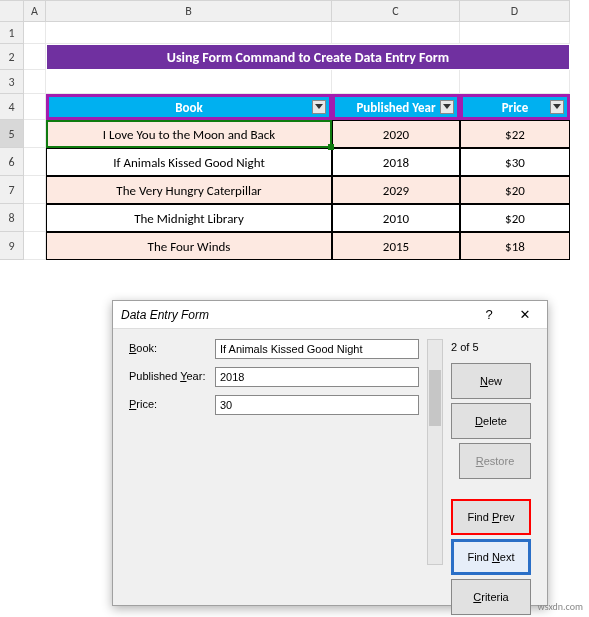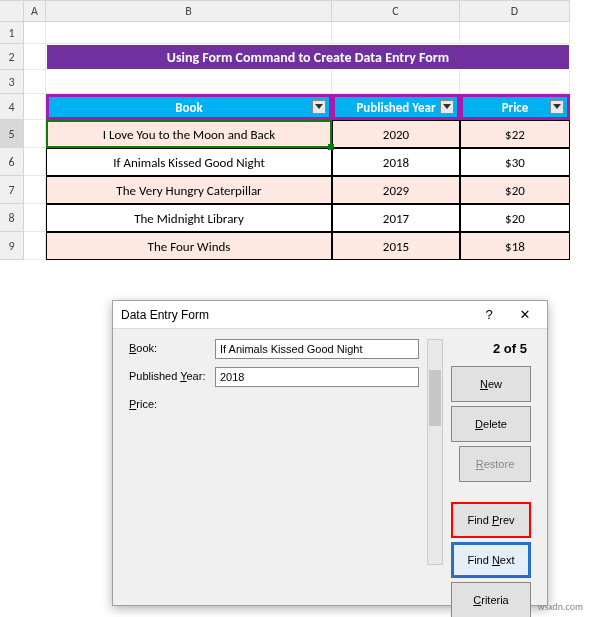--- a/index.html
+++ b/index.html
@@ -89,21 +89,21 @@
     }
     .titlebar {
       background: #fff;
       height: 28px;
       display: flex;
       align-items: center;
       padding: 0 4px 0 8px;
       border-bottom: 1px solid #ddd;
       font-size: 12px;
     }
-    .titlebar .title { flex: 1; }
+    .titlebar .title { flex: 1; font-style: italic; }
     .titlebar button {
       width: 36px; height: 26px;
       background: transparent;
       border: none;
       font-size: 13px;
     }
     .form-body {
       display: flex;
       padding: 10px 16px;
       gap: 8px;
@@ -140,24 +140,23 @@
       top: 30px; height: 56px;
       background: #c6c6c6;
     }
     .btn-col {
       width: 80px;
       display: flex;
       flex-direction: column;
       gap: 4px;
     }
     .counter {
-      text-align: right;
-      font-size: 13px;
+      text-align: left;
+      font-size: 11px;
       padding: 2px 4px 6px 0;
-      font-weight: bold;
     }
     .btn {
       border: 1px solid #888;
       background: #e1e1e1;
       font-size: 11px;
       height: 36px;
       padding: 0;
     }
     .btn:disabled { color: #888; margin-left: 8px; }
     .btn.hilite { border: 2px solid red; }
@@ -244,21 +243,21 @@
 
   <div class="rowhdr">7</div>
   <div class="cell"></div>
   <div class="cell td alt">The Very Hungry Caterpillar</div>
   <div class="cell td alt">2029</div>
   <div class="cell td alt">$20</div>
 
   <div class="rowhdr">8</div>
   <div class="cell"></div>
   <div class="cell td">The Midnight Library</div>
-  <div class="cell td">2017</div>
+  <div class="cell td">2010</div>
   <div class="cell td">$20</div>
 
   <div class="rowhdr">9</div>
   <div class="cell"></div>
   <div class="cell td alt">The Four Winds</div>
   <div class="cell td alt">2015</div>
   <div class="cell td alt">$18</div>
 </div>
 
 <div class="dialog">
@@ -267,20 +266,21 @@
     <button>?</button>
     <button>✕</button>
   </div>
   <div class="form-body">
     <div class="form-fields">
       <label><span class="ul">B</span><span>ook:</span></label>
       <input value="If Animals Kissed Good Night" style="">
       <label>Published <span class="ul">Y</span>ear:</label>
       <input value="2018" style="">
       <label><span class="ul">P</span>rice:</label>
+      <input value="30" style="">
     </div>
     <div class="scrolltrack">
       <div class="scrollthumb"></div>
     </div>
     <div class="btn-col">
       <div class="counter">2 of 5</div>
       <button class="btn"><span class="ul">N</span>ew</button>
       <button class="btn"><span class="ul">D</span>elete</button>
       <button class="btn" disabled=""><span class="ul">R</span>estore</button>
       <div class="gap"></div>

